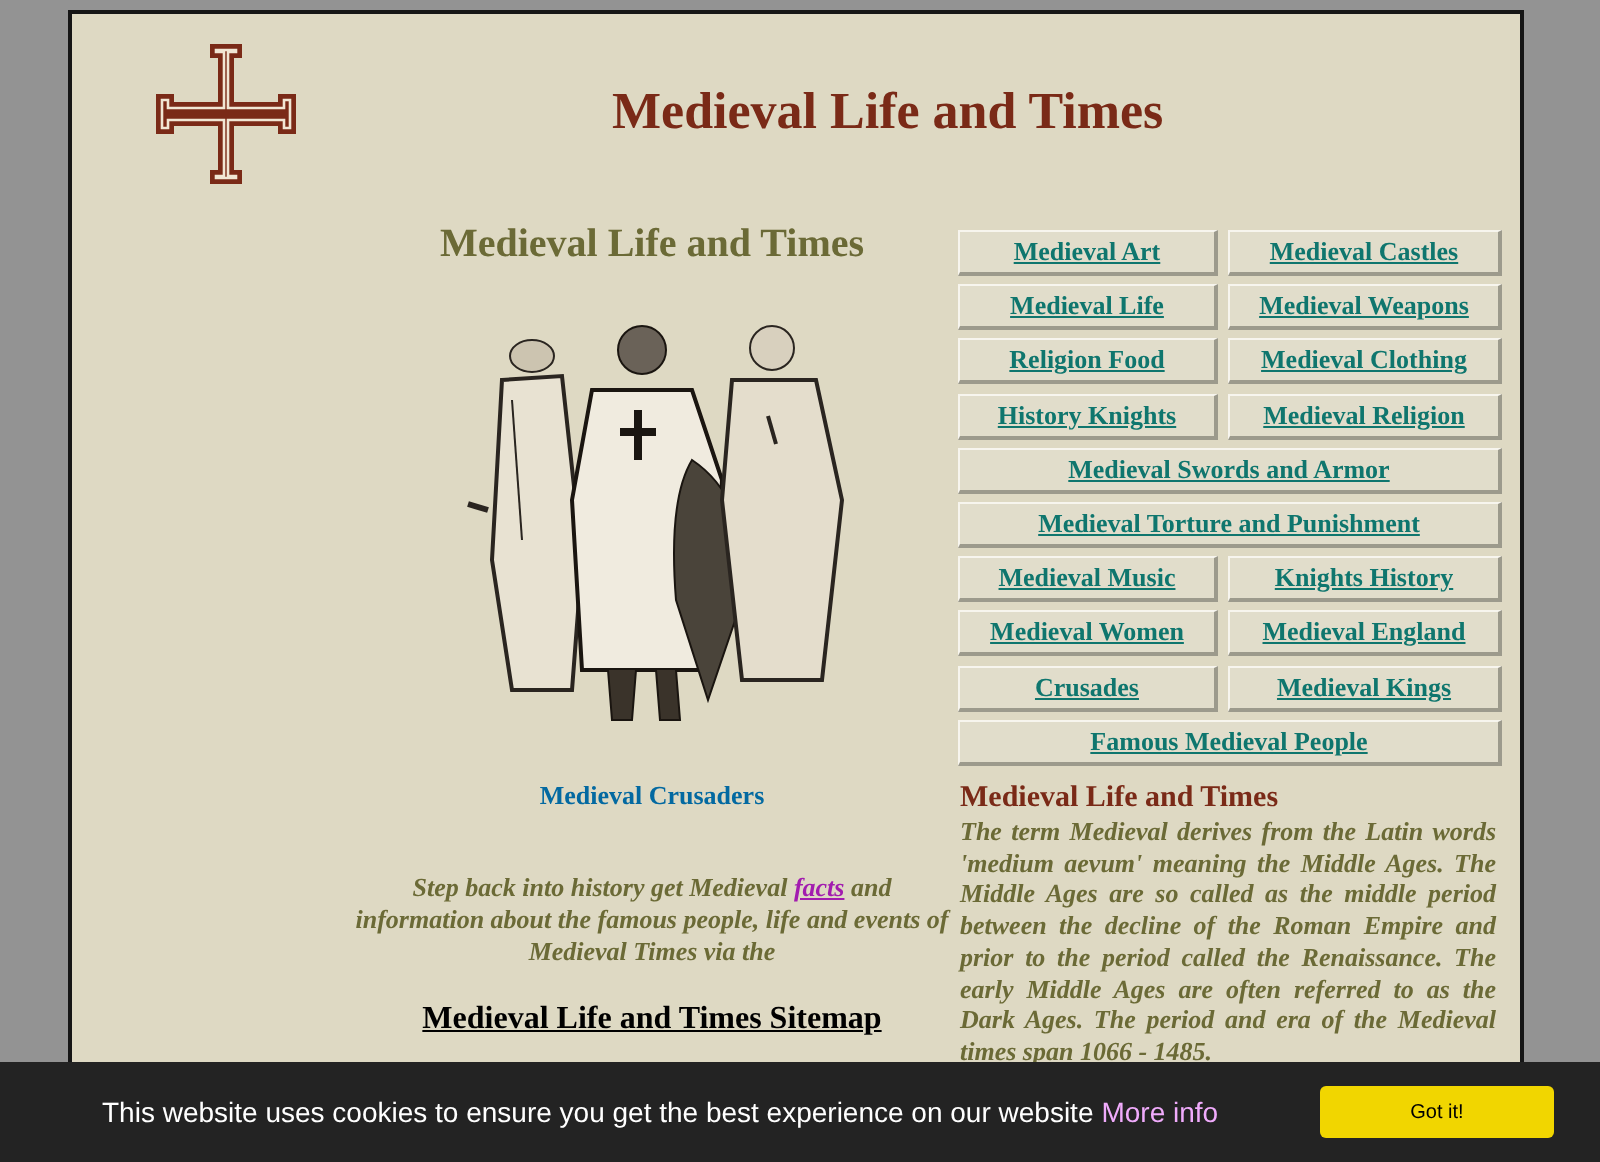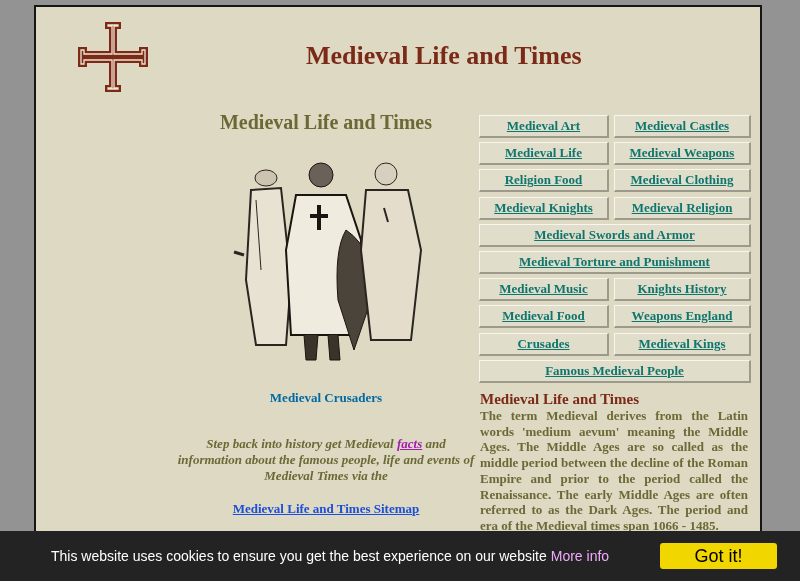--- a/index.html
+++ b/index.html
@@ -26,53 +26,53 @@
   .left-col { position: absolute; left: 140px; top: 104px; width: 300px; text-align: center; }
   .left-title { font-size: 20px; font-weight: bold; color: #6b6a36; margin: 0; }
   .hero { width: 200px; height: 210px; margin: 26px auto 0; display: block; }
   .caption { font-size: 13px; font-weight: bold; color: #0369a1; margin-top: 20px; }
   .intro {
     font-size: 13px; font-weight: bold; font-style: italic; color: #6b6a36;
     margin-top: 30px; line-height: 16px;
   }
   .intro a { color: #a21caf; text-decoration: underline; }
   .sitemap-link {
-    display: inline-block; margin-top: 17px; font-size: 13px; font-weight: bold;
-    color: #1d4ed8; text-decoration: underline;
+    display: inline-block; margin-top: 17px; font-size: 16px; font-weight: bold;
+    color: #000000; text-decoration: underline;
   }
   .nav { position: absolute; left: 443px; top: 108px; width: 272px; }
   .nav-row { display: flex; gap: 5px; margin-bottom: 4.2px; }
   .nav-btn {
     flex: 1; height: 23px; box-sizing: border-box;
     background: #e1ddcb;
     border-top: 1px solid #f7f5ee; border-left: 1px solid #f7f5ee;
     border-right: 2px solid #9c9a8c; border-bottom: 2px solid #9c9a8c;
     display: flex; align-items: center; justify-content: center;
     font-size: 13px; font-weight: bold; color: #0f766e; text-decoration: underline;
     white-space: nowrap; cursor: pointer;
   }
   .nav-btn.left { flex: 0 0 130px; }
   .article { position: absolute; left: 444px; top: 383px; width: 268px; }
   .article h2 { margin: 0; font-size: 15px; font-weight: bold; color: #7a2a17; line-height: 18px; }
   .article p {
     margin: 0; font-size: 13px; font-weight: bold; color: #6b6a36;
-    text-align: justify; line-height: 15.7px;
+    text-align: justify; line-height: 15.7px; font-style: italic;
   }
   .cookie-bar {
     position: absolute; left: 0; top: 531px; width: 800px; height: 50px;
     background: #232323; display: flex; align-items: center;
     font-family: "Liberation Sans", sans-serif;
     padding-left: 28px;
   }
   .cookie-text { margin-left: 23px; font-size: 14px; color: #ffffff; white-space: nowrap; }
   .cookie-more { color: #f0abfc; margin-left: 4px; font-size: 14px; white-space: nowrap; cursor: pointer; }
   .cookie-btn {
     position: absolute; left: 660px; top: 12px; width: 117px; height: 26px;
     background: #f1d600; border-radius: 3px; color: #000;
-    font-size: 18px; display: flex; align-items: center; justify-content: center; cursor: pointer;
+    font-size: 10px; display: flex; align-items: center; justify-content: center; cursor: pointer;
   }
 </style>
 </head>
 <body>
 
 <div class="page">
   <svg class="logo" viewBox="0 0 72 72">
     <path d="M29 2 H43 V7 H39 V31 H63 V27 H70 V45 H63 V41 H39 V65 H43 V70 H29 V65 H33 V41 H9 V45 H2 V27 H9 V31 H33 V7 H29 Z" fill="#7a2a17" stroke="#7a2a17" stroke-width="2"></path>
     <path d="M31 4 H41 V5 H37 V33 H65 V29 H68 V43 H65 V39 H37 V67 H41 V68 H31 V67 H35 V39 H7 V43 H4 V29 H7 V33 H35 V5 H31 Z" fill="none" stroke="#f1e6d4" stroke-width="1.3"></path>
   </svg>
@@ -109,36 +109,36 @@
       </div>
       <div class="nav-row">
         <a class="nav-btn left">Medieval Life</a>
         <a class="nav-btn">Medieval Weapons</a>
       </div>
       <div class="nav-row">
         <a class="nav-btn left">Religion Food</a>
         <a class="nav-btn">Medieval Clothing</a>
       </div>
       <div class="nav-row">
-        <a class="nav-btn left">Medieval Knights</a>
+        <a class="nav-btn left">History Knights</a>
         <a class="nav-btn">Medieval Religion</a>
       </div>
       <div class="nav-row">
         <a class="nav-btn">Medieval Swords and Armor</a>
       </div>
       <div class="nav-row">
         <a class="nav-btn">Medieval Torture and Punishment</a>
       </div>
       <div class="nav-row">
         <a class="nav-btn left">Medieval Music</a>
         <a class="nav-btn">Knights History</a>
       </div>
       <div class="nav-row">
-        <a class="nav-btn left">Medieval Food</a>
-        <a class="nav-btn">Weapons England</a>
+        <a class="nav-btn left">Medieval Women</a>
+        <a class="nav-btn">Medieval England</a>
       </div>
       <div class="nav-row">
         <a class="nav-btn left">Crusades</a>
         <a class="nav-btn">Medieval Kings</a>
       </div>
       <div class="nav-row">
         <a class="nav-btn">Famous Medieval People</a>
       </div>
     </div>
 

